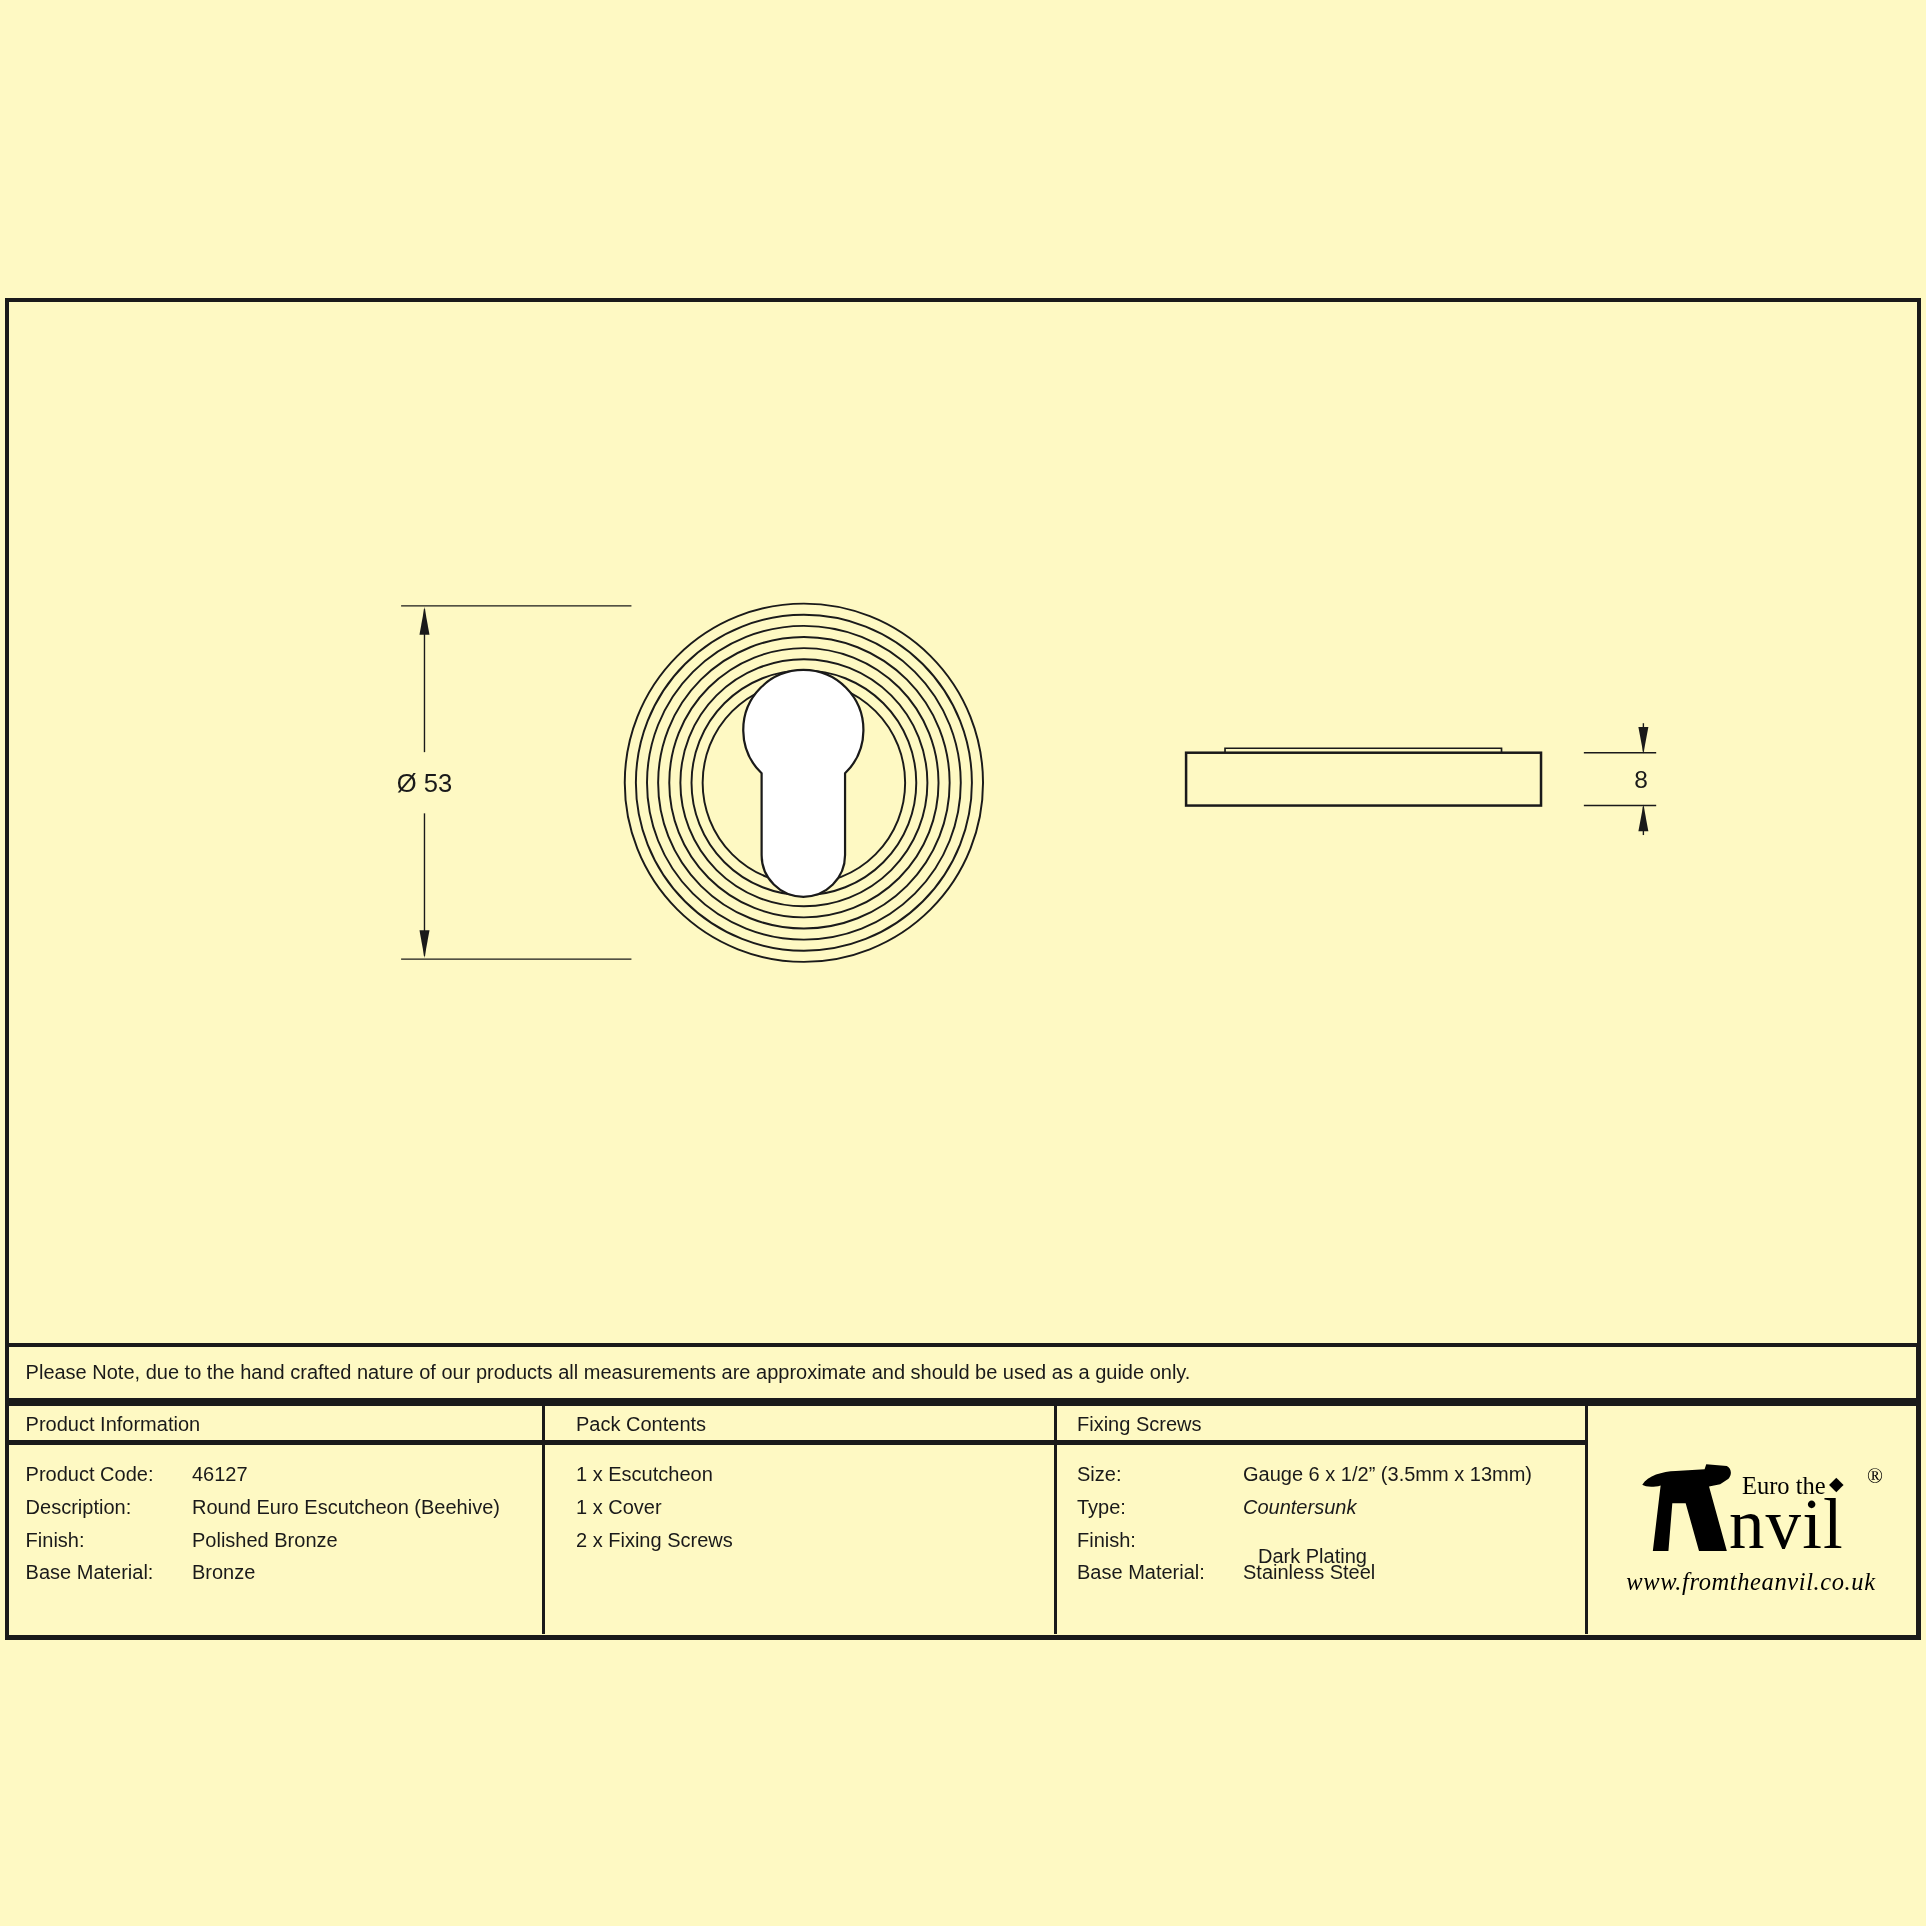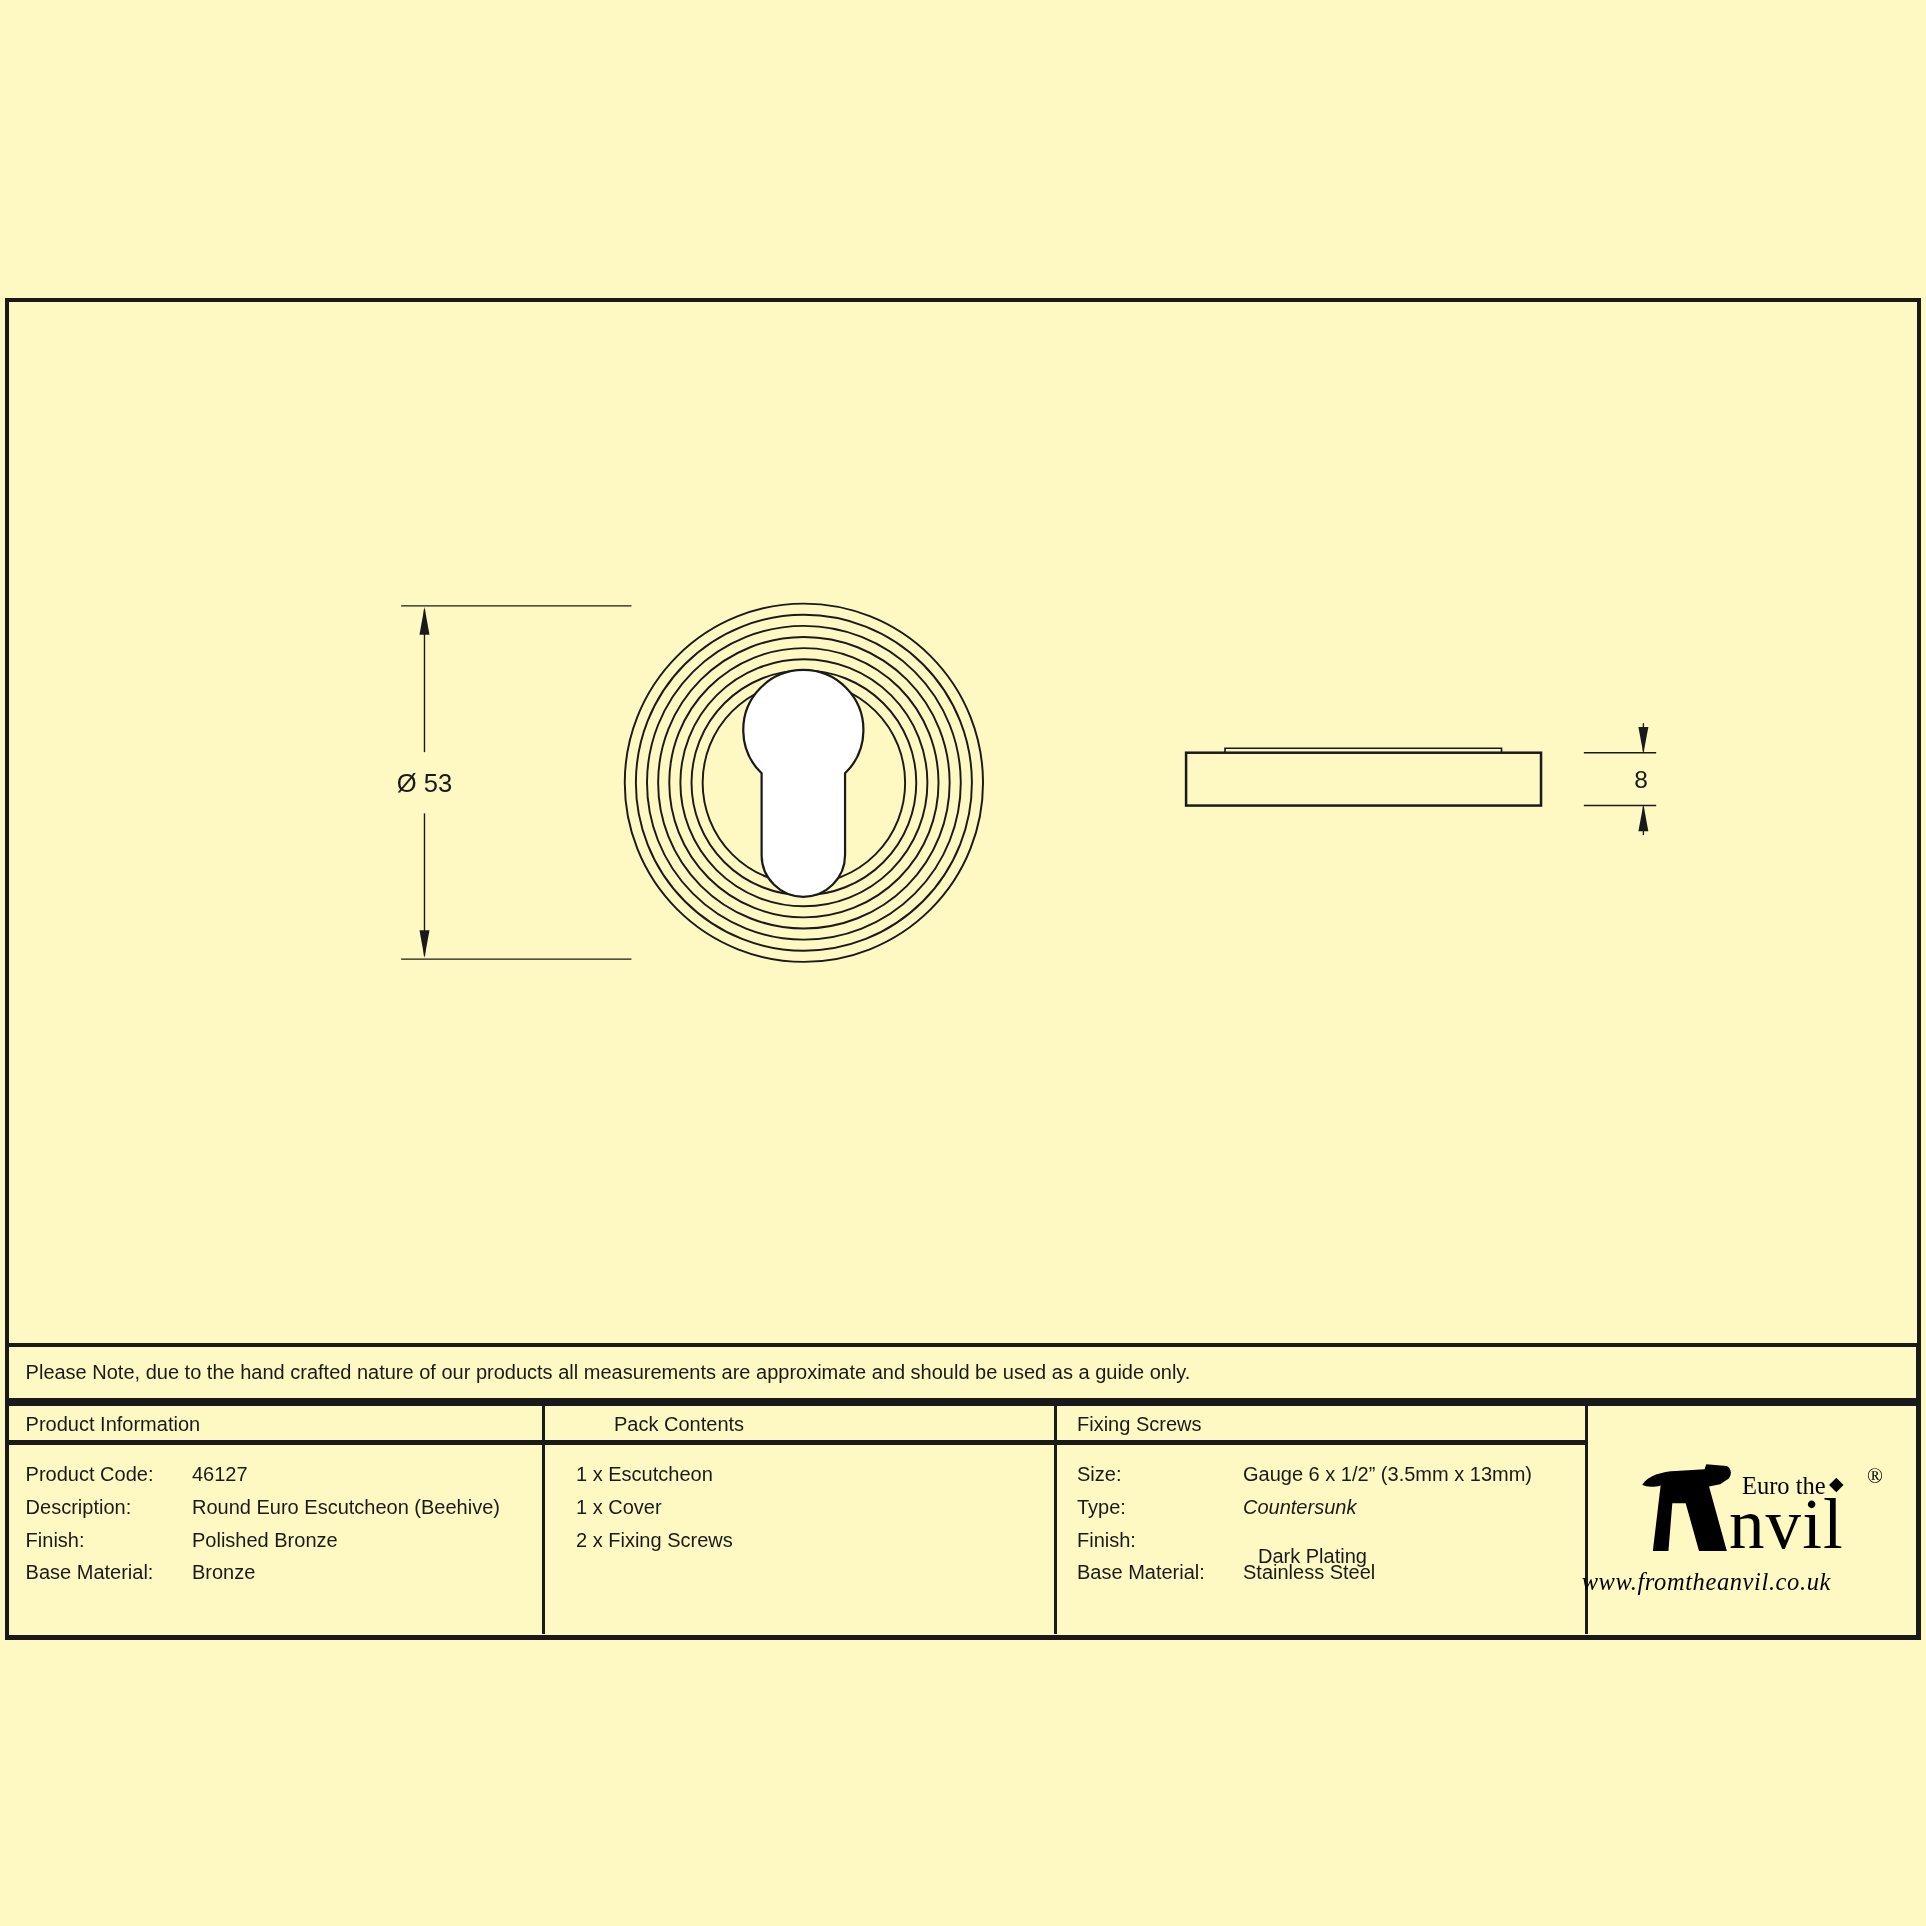--- a/index.html
+++ b/index.html
@@ -8,21 +8,21 @@
   .hline,.vline{position:absolute;background:#1a1a1a;}
   .frame{position:absolute;left:4.5px;top:298px;width:1916px;height:1049px;
          border:4.5px solid #1a1a1a;box-sizing:border-box;}
   .t{position:absolute;font-size:20px;line-height:27px;white-space:nowrap;color:#1a1a1a;}
   .drawing-svg{position:absolute;left:0;top:0;}
   .logo-serif{font-family:"Liberation Serif",serif;}
   .logo-tagline{position:absolute;left:1742px;top:1473px;font-size:24.5px;line-height:25.6px;color:#000;}
   .logo-diamond{position:absolute;left:1829px;top:1474px;font-size:19px;line-height:20px;color:#000;}
   .logo-name{position:absolute;left:1729px;top:1491px;font-size:71px;line-height:66px;color:#000;letter-spacing:1.1px;}
   .logo-reg{position:absolute;left:1867px;top:1465px;font-size:21px;line-height:22px;color:#000;}
-  .logo-url{position:absolute;left:1501px;top:1568px;width:330px;text-align:right;
+  .logo-url{position:absolute;left:1586px;top:1568px;width:330px;text-align:center;
             font-size:24.5px;line-height:27px;font-style:italic;letter-spacing:0.6px;color:#000;}
 </style>
 </head>
 <body>
 
 <div class="page">
 
   <div class="frame"></div>
 
   <svg class="drawing-svg" width="1926" height="1926" viewBox="0 0 3462 3462">
@@ -86,21 +86,21 @@
   <div class="hline" style="left:4.5px;top:1403px;width:1916px;height:3.3px;"></div>
   <div class="hline" style="left:4.5px;top:1440px;width:1583px;height:4.5px;"></div>
   <div class="hline" style="left:4.5px;top:1635px;width:1916px;height:4.5px;"></div>
   <div class="vline" style="left:542px;top:1406px;width:3.3px;height:228px;"></div>
   <div class="vline" style="left:1054px;top:1406px;width:3.3px;height:228px;"></div>
   <div class="vline" style="left:1585px;top:1406px;width:3.3px;height:228px;"></div>
 
   <div class="t" style="left:25.6px;top:1359px;">Please Note, due to the hand crafted nature of our products all measurements are approximate and should be used as a guide only.</div>
 
   <div class="t" style="left:25.6px;top:1411px;">Product Information</div>
-  <div class="t" style="left:576px;top:1411px;margin-left:38px;">Pack Contents</div>
+  <div class="t" style="left:576px;top:1411px;">Pack Contents</div>
   <div class="t" style="left:1077px;top:1411px;">Fixing Screws</div>
 
   <div class="t" style="left:25.6px;top:1461px;">Product Code:</div>
   <div class="t" style="left:192px;top:1461px;">46127</div>
   <div class="t" style="left:25.6px;top:1494px;">Description:</div>
   <div class="t" style="left:192px;top:1494px;">Round Euro Escutcheon (Beehive)</div>
   <div class="t" style="left:25.6px;top:1527px;">Finish:</div>
   <div class="t" style="left:192px;top:1527px;">Polished Bronze</div>
   <div class="t" style="left:25.6px;top:1559px;">Base Material:</div>
   <div class="t" style="left:192px;top:1559px;">Bronze</div>

